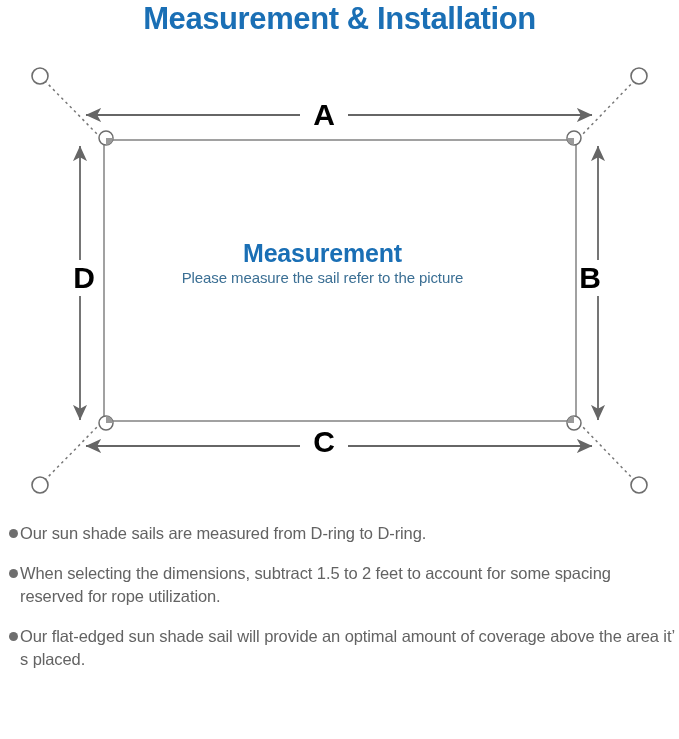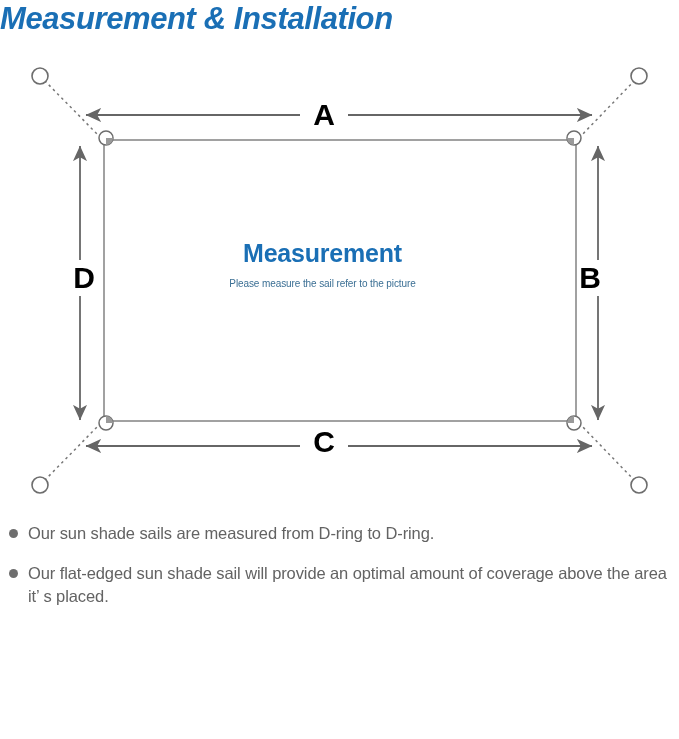--- a/index.html
+++ b/index.html
@@ -15,27 +15,27 @@
     font-family: "Liberation Sans", "DejaVu Sans", sans-serif;
     -webkit-font-smoothing: antialiased;
   }
 
   
   .page-title {
     position: absolute;
     left: 0;
     top: 0;
     width: 679px;
+    text-align: center;
     font-size: 31px;
     font-weight: bold;
     color: #1a6fb5;
     letter-spacing: -0.4px;
     line-height: 38px;
     white-space: nowrap;
-    font-style: italic;
   }
 
   
   .diagram {
     position: absolute;
     left: 0;
     top: 48px;
     width: 679px;
     height: 470px;
   }
@@ -65,37 +65,36 @@
     text-align: center;
   }
   .center-title {
     font-size: 25px;
     font-weight: bold;
     color: #1a6fb5;
     line-height: 30px;
     letter-spacing: -0.2px;
   }
   .center-sub {
-    margin-top: 6px;
-    font-size: 10px;
+    font-size: 15px;
     color: #3b6f94;
     line-height: 20px;
     letter-spacing: -0.1px;
   }
 
   
   .notes {
     position: absolute;
     left: 0;
     top: 522px;
     width: 679px;
   }
   .note-row {
     position: relative;
-    padding-left: 28px;
+    padding-left: 20px;
     padding-right: 4px;
     margin-bottom: 17px;
     color: #636363;
     font-size: 16.5px;
     line-height: 23px;
     letter-spacing: -0.1px;
   }
   .note-row:last-child { margin-bottom: 0; }
   .note-bullet {
     position: absolute;
@@ -183,15 +182,19 @@
   </div>
 </div>
 
 <div class="notes">
   <div class="note-row">
     <span class="note-bullet"></span>
     <span>Our sun shade sails are measured from D-ring to D-ring.</span>
   </div>
   <div class="note-row">
     <span class="note-bullet"></span>
+    <span>When selecting the dimensions, subtract 1.5 to 2 feet to account for some spacing reserved for rope utilization.</span>
+  </div>
+  <div class="note-row">
+    <span class="note-bullet"></span>
     <span>Our flat-edged sun shade sail will provide an optimal amount of coverage above the area it’  s placed.</span>
   </div>
 </div>
 
 </body></html>

